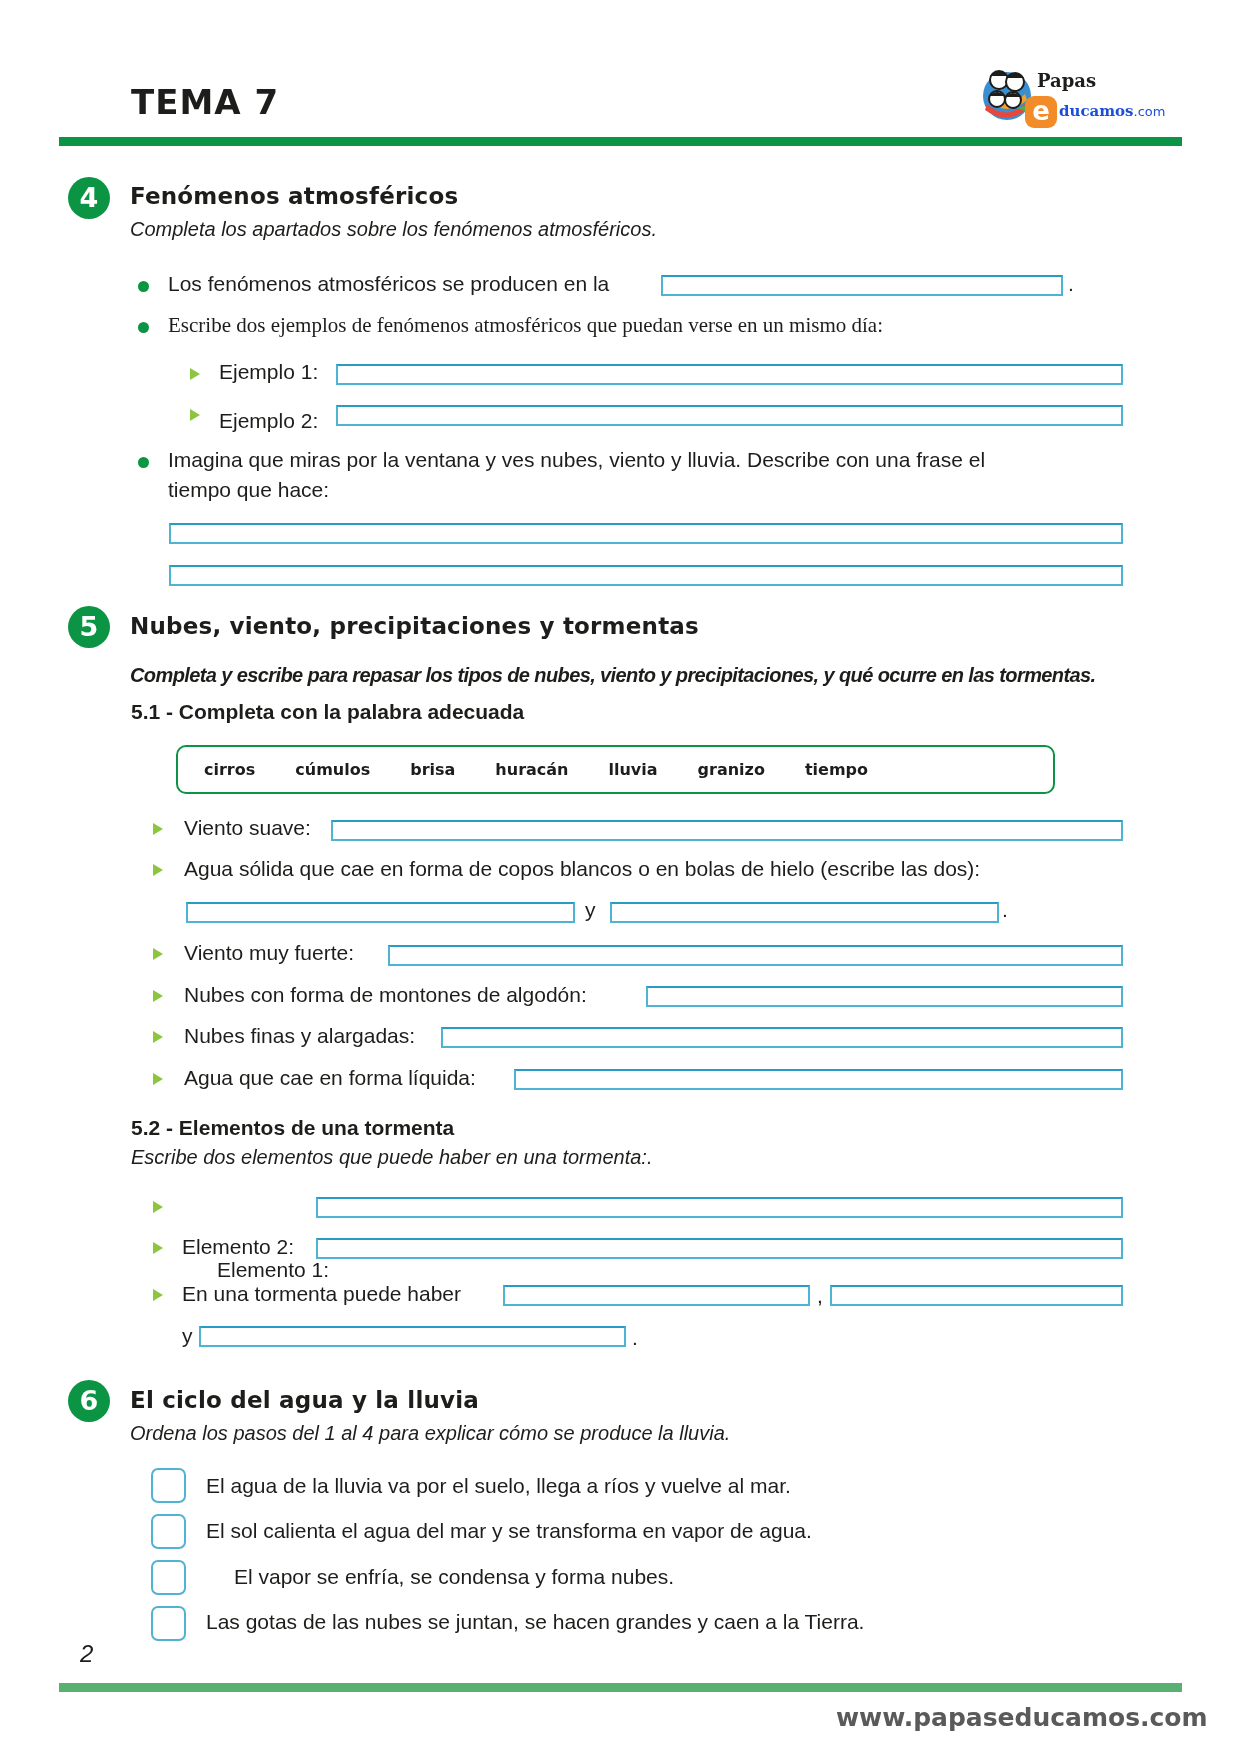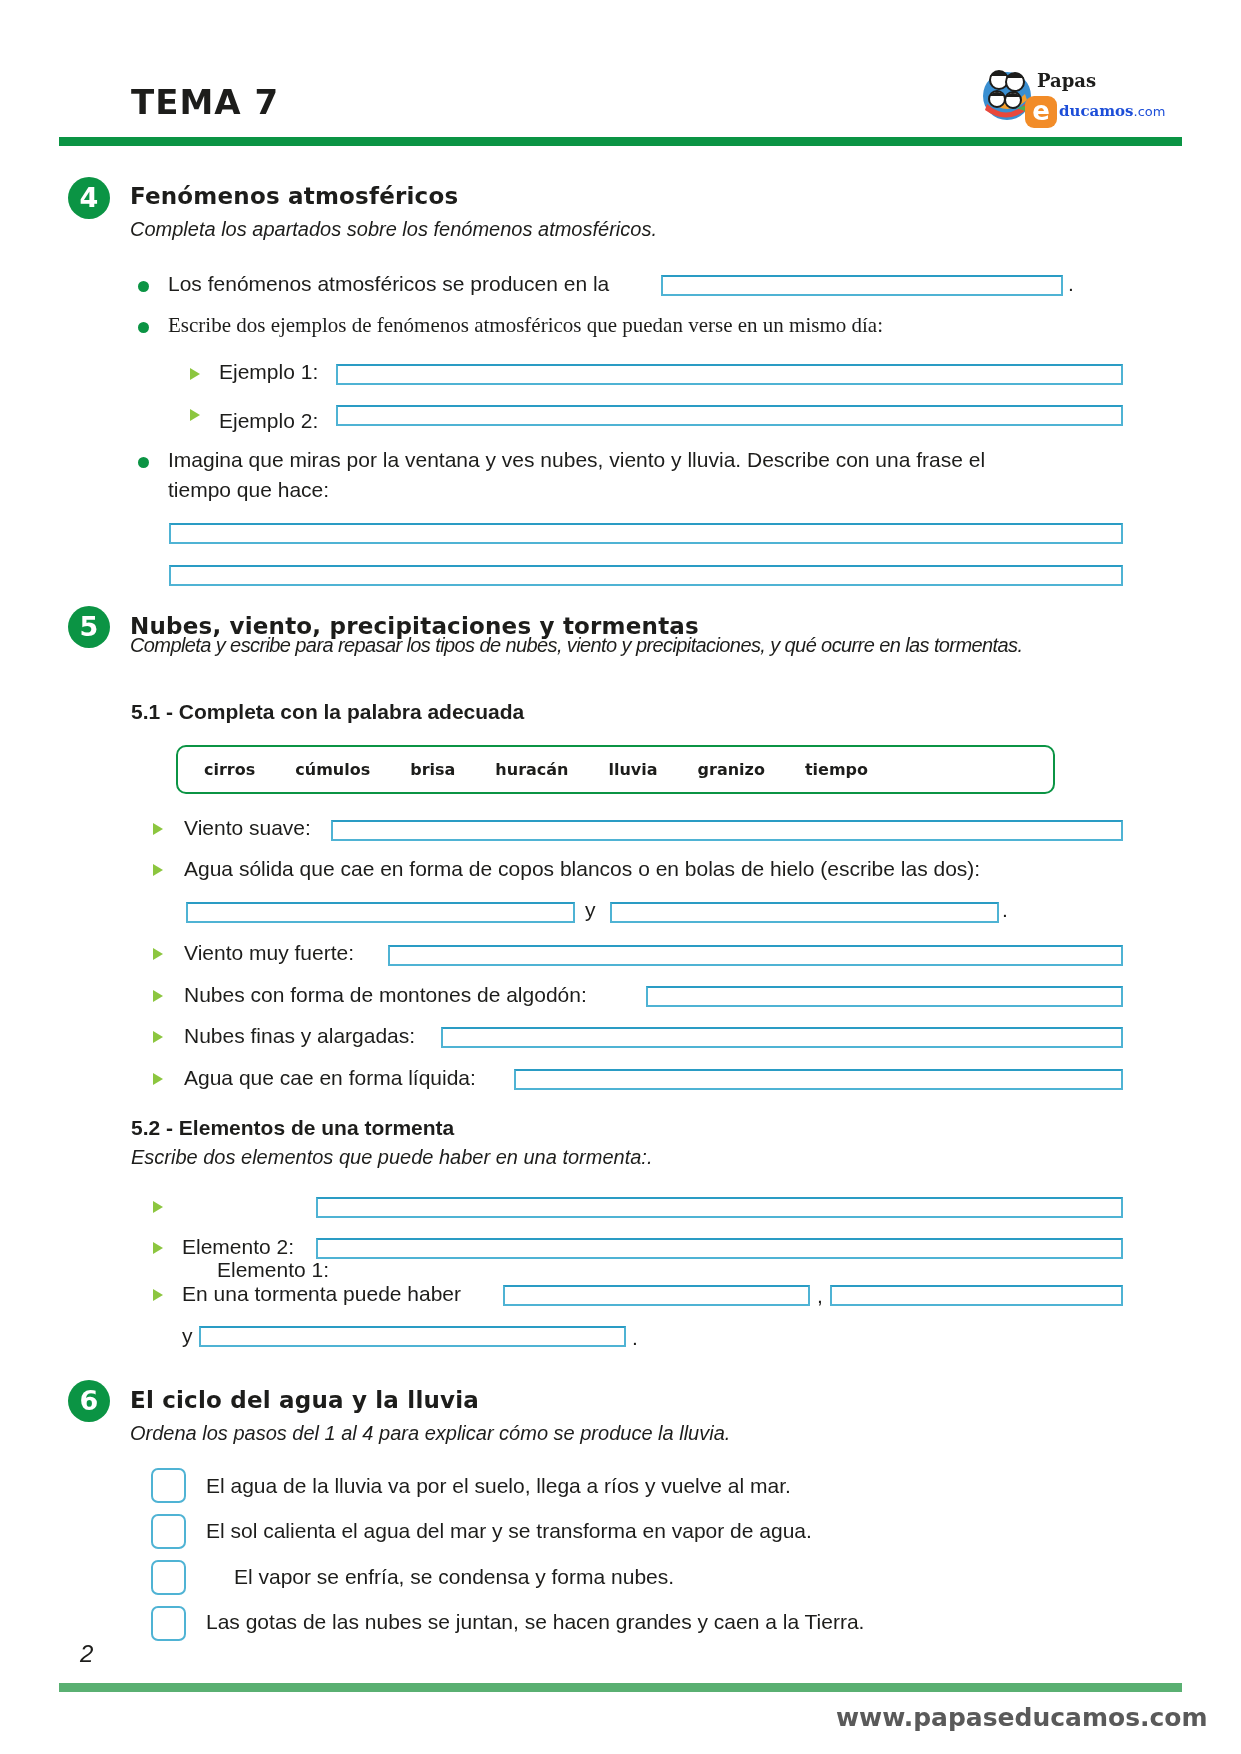--- a/index.html
+++ b/index.html
@@ -87,21 +87,21 @@
 <div class="abs field" style="left:336px; top:405px; width:787px;"></div>
 
 <div class="abs dot" style="left:138px; top:457px;"></div>
 <div class="abs txt" style="left:168px; top:448px;">Imagina que miras por la ventana y ves nubes, viento y lluvia. Describe con una frase el</div>
 <div class="abs txt" style="left:168px; top:478px;">tiempo que hace:</div>
 <div class="abs field" style="left:169px; top:523px; width:954px;"></div>
 <div class="abs field" style="left:169px; top:565px; width:954px;"></div>
 
 <div class="abs sec-num" style="left:68px; top:606px;">5</div>
 <div class="abs sec-title" style="left:130px; top:613px;text-align:right;">Nubes, viento, precipitaciones y tormentas</div>
-<div class="abs sec-sub" style="left:130px; top:634px; letter-spacing:-0.6px;">Completa y escribe para repasar los tipos de nubes, viento y precipitaciones, y qué ocurre en las tormentas.</div>
+<div class="abs sec-sub" style="left:130px; top:664px; letter-spacing:-0.6px;font-weight:bold;">Completa y escribe para repasar los tipos de nubes, viento y precipitaciones, y qué ocurre en las tormentas.</div>
 
 <div class="abs subhead" style="left:131px; top:700px;">5.1 - Completa con la palabra adecuada</div>
 
 <div class="abs wordbank">
   <span>cirros</span>
   <span>cúmulos</span>
   <span>brisa</span>
   <span>huracán</span>
   <span>lluvia</span>
   <span>granizo</span>

